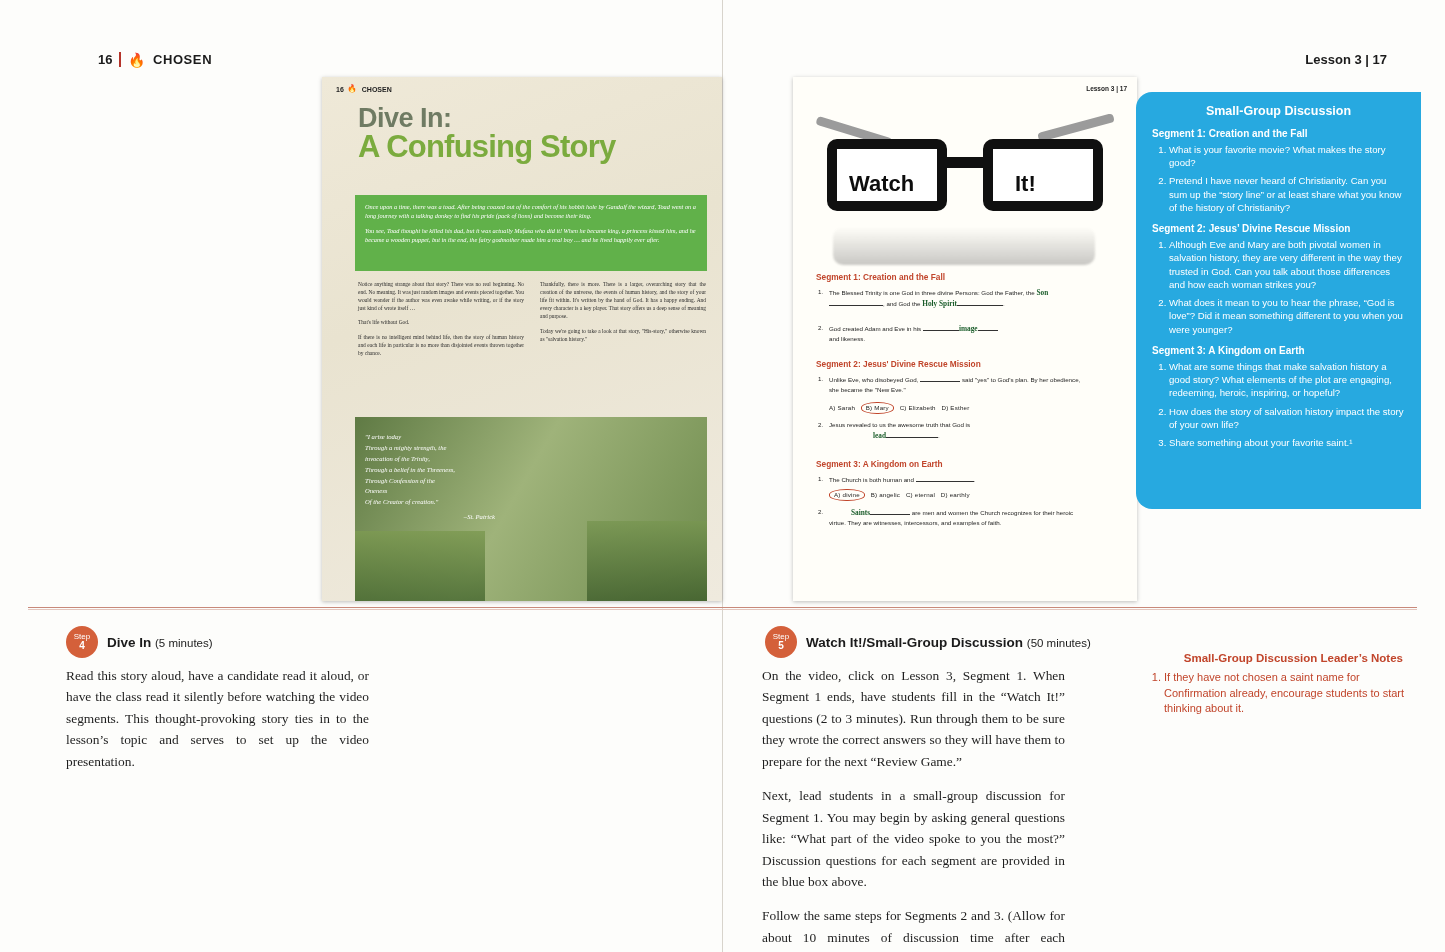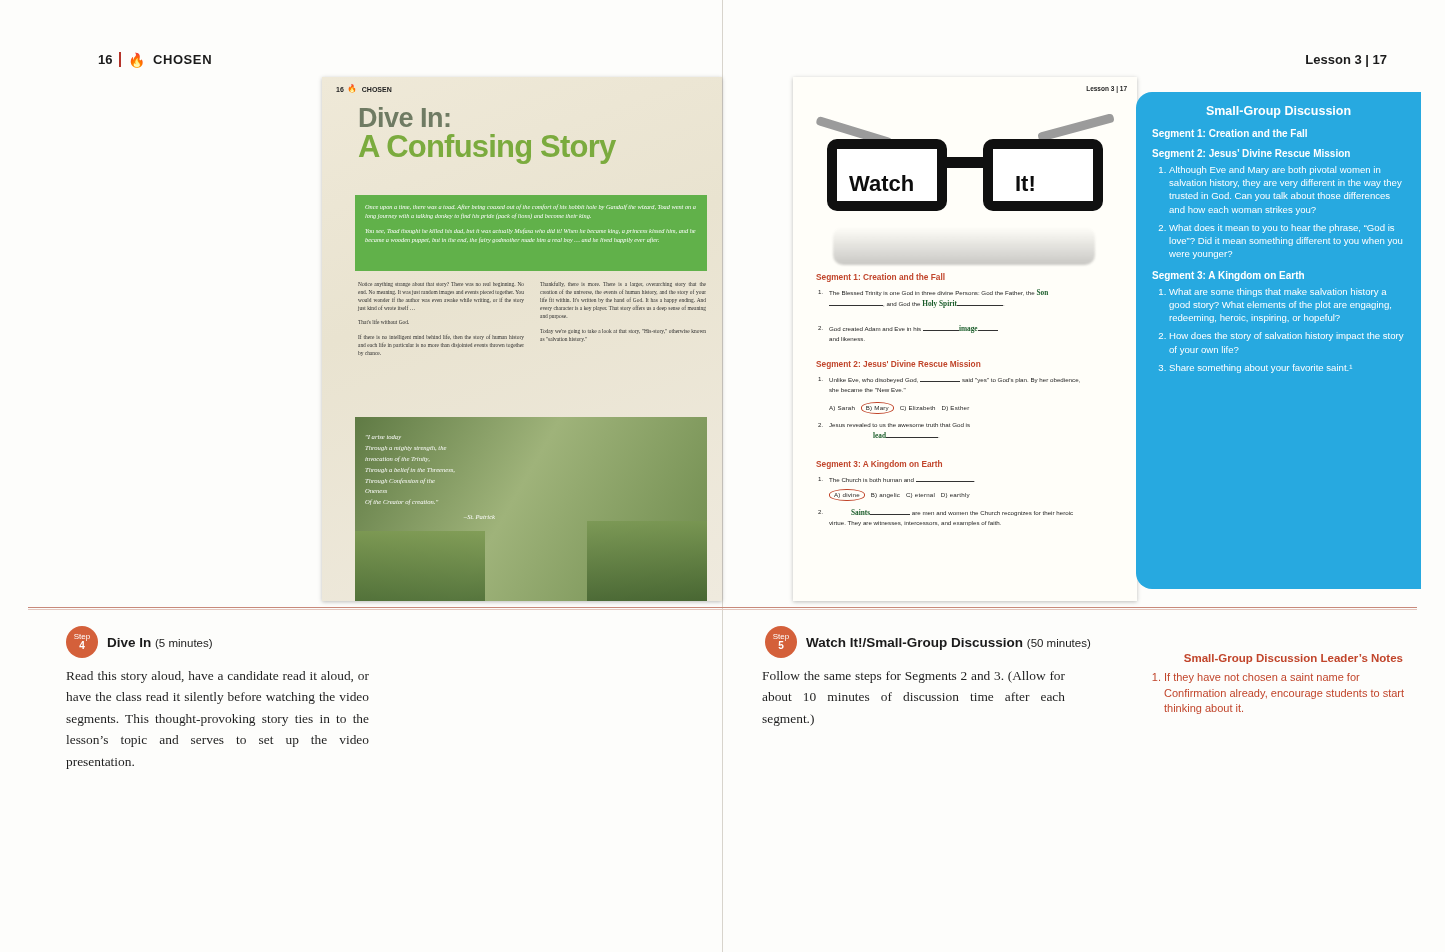--- a/index.html
+++ b/index.html
@@ -176,21 +176,21 @@
     color:#1a5c2a; font-weight:bold; font-size:7.3px;
   }
   .choices { letter-spacing:0.2px; }
   .circle-ans {
     display:inline-block; padding:0 4px;
     border:1.1px solid #c1452b; border-radius:48%;
   }
 
   
   .bluepanel {
-    position:absolute; left:1136px; top:92px; width:285px; height:497px;
+    position:absolute; left:1136px; top:92px; width:285px; height:417px;
     background:#27a9e0;
     border-radius:16px 0 0 16px;
     color:#fff;
     padding:12px 16px 10px 16px;
   }
   .bp-title {
     text-align:center;
     font-family:"Liberation Sans", sans-serif;
     font-weight:bold; font-size:12.5px; margin-bottom:10px;
   }
@@ -367,20 +367,24 @@
       <span class="num">2.</span>
       <span class="handw" style="margin-left:22px;">Saints</span><span class="blankline" style="width:40px;"></span>
       <span>are men and women the Church recognizes for their heroic virtue. They are witnesses, intercessors, and examples of faith.</span>
     </div>
   </div>
 
   <div class="bluepanel">
     <div class="bp-title">Small-Group Discussion</div>
 
     <div class="bp-seg">Segment 1:  Creation and the Fall</div>
+    <ol class="bp-list">
+      <li>What is your favorite movie? What makes the story good?</li>
+      <li>Pretend I have never heard of Christianity. Can you sum up the “story line” or at least share what you know of the history of Christianity?</li>
+    </ol>
 
     <div class="bp-seg">Segment 2:  Jesus’ Divine Rescue Mission</div>
     <ol class="bp-list">
       <li>Although Eve and Mary are both pivotal women in salvation history, they are very different in the way they trusted in God. Can you talk about those differences and how each woman strikes you?</li>
       <li>What does it mean to you to hear the phrase, “God is love”? Did it mean something different to you when you were younger?</li>
     </ol>
 
     <div class="bp-seg">Segment 3:  A Kingdom on Earth</div>
     <ol class="bp-list">
       <li>What are some things that make salvation history a good story? What elements of the plot are engaging, redeeming, heroic, inspiring, or hopeful?</li>
@@ -407,20 +411,22 @@
     <div class="step-badge">
       <span class="s1">Step</span>
       <span class="s2">5</span>
     </div>
     <div class="step-title">
       <span>Watch It!/Small-Group Discussion</span>
       <span class="mins">(50 minutes)</span>
     </div>
   </div>
   <div class="body-col" style="left:762px; top:665px; width:303px;">
+    <p>On the video, click on Lesson 3, Segment 1. When Segment 1 ends, have students fill in the “Watch It!” questions (2 to 3 minutes). Run through them to be sure they wrote the correct answers so they will have them to prepare for the next “Review Game.”</p>
+    <p>Next, lead students in a small-group discussion for Segment 1. You may begin by asking general questions like: “What part of the video spoke to you the most?” Discussion questions for each segment are provided in the blue box above.</p>
     <p>Follow the same steps for Segments 2 and 3. (Allow for about 10 minutes of discussion time after each segment.)</p>
   </div>
 
   <div class="notes-title">Small-Group Discussion Leader’s Notes</div>
   <ol class="notes-list">
     <li>If they have not chosen a saint name for Confirmation already, encourage students to start thinking about it.</li>
   </ol>
 
 </div>
 

